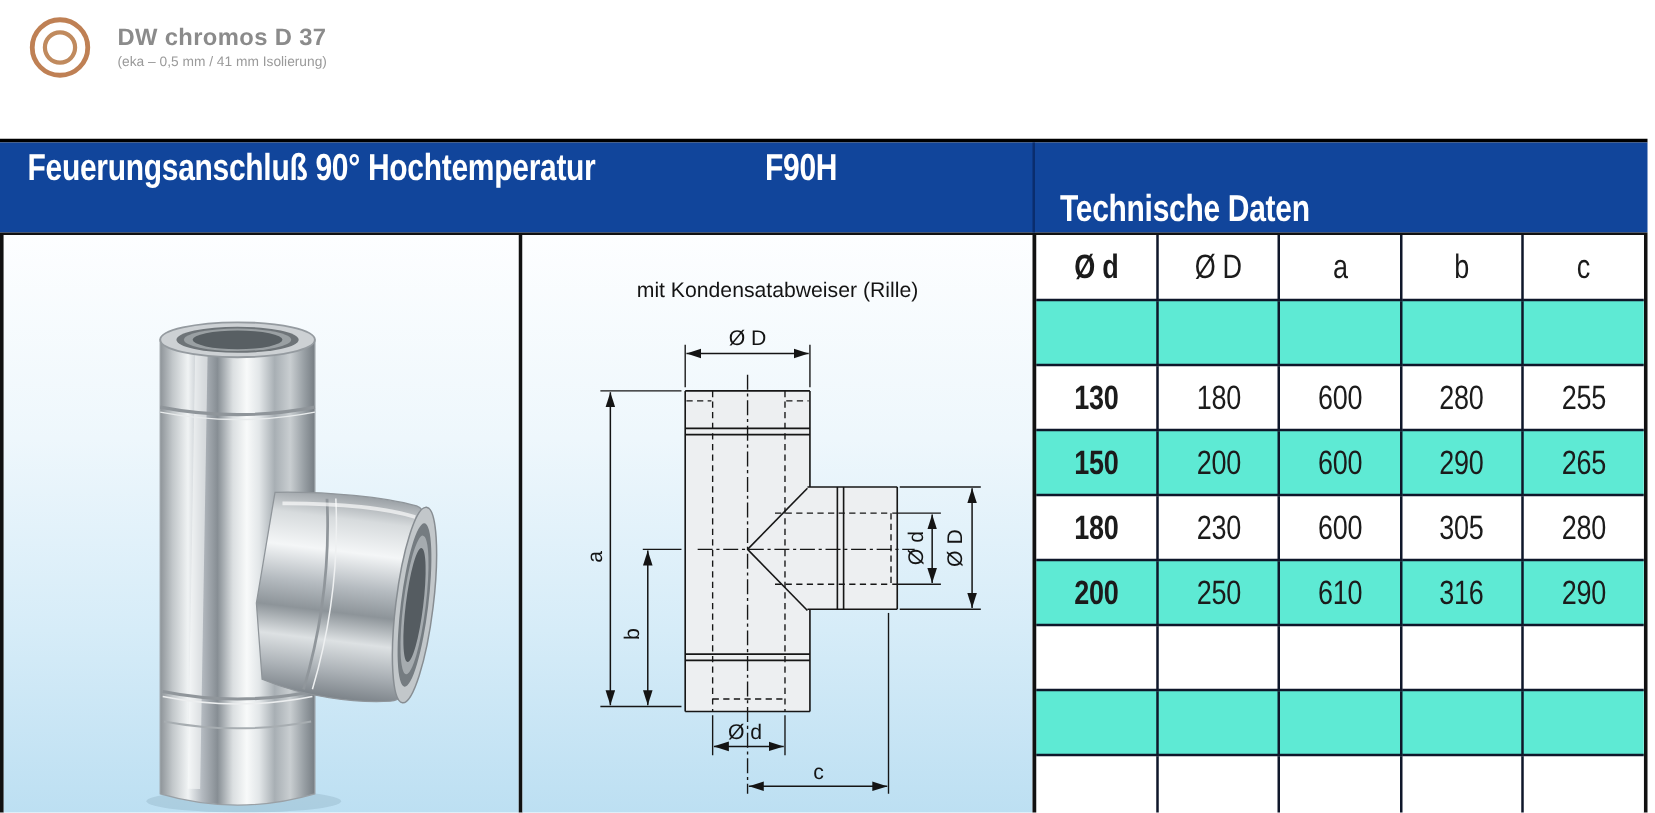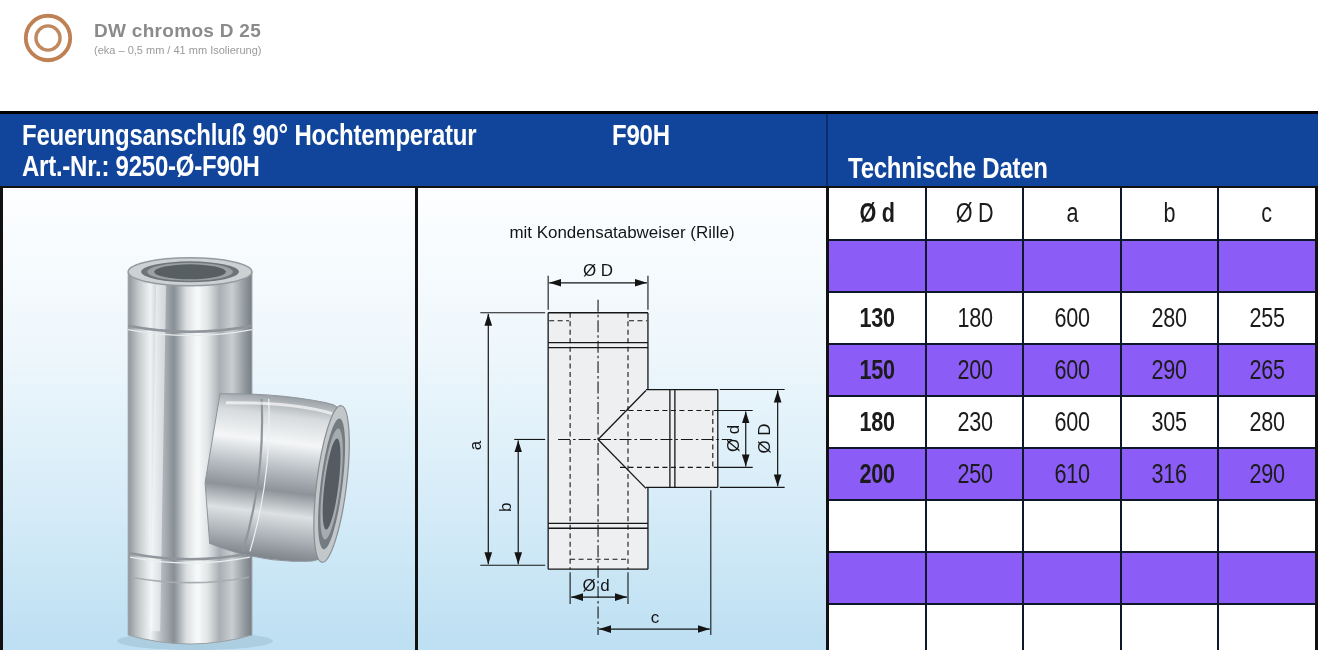--- a/index.html
+++ b/index.html
@@ -42,49 +42,46 @@
   .table-panel   { flex: 1; background: #fff; }
 
   table { width: 100%; height: 100%; border-collapse: collapse; table-layout: fixed; }
   th, td { border: 2px solid #0f172a; text-align: center; vertical-align: middle; padding: 0; }
   th:first-child, td:first-child { border-left: none; }
   th:last-child,  td:last-child  { border-right: none; }
   thead th { border-top: none; background: #fff; font-weight: normal; }
   tr { height: 52px; }
   th .cndc, td .cndc { font-size: 27px; }
   .b { font-weight: bold; }
-  tr.alt { background: #8b5cf6; }
+  tr.alt { background: #5eead4; }
 
   svg { font-family: "Liberation Sans", sans-serif; }
   .drawing-svg text { font-size: 17px; fill: #141414; }
 </style>
 </head>
 <body>
 
 <div class="logo">
   <svg class="logo-rings" viewBox="0 0 58 58">
     <circle cx="29" cy="29" r="23" fill="none" stroke="#bf8054" stroke-width="4"></circle>
     <circle cx="29" cy="29" r="12.5" fill="none" stroke="#c08a5e" stroke-width="3.5"></circle>
   </svg>
   <div class="logo-text">
-    <div class="logo-title">DW chromos D 25</div>
+    <div class="logo-title">DW chromos D 37</div>
     <div class="logo-sub">(eka – 0,5 mm / 41 mm Isolierung)</div>
   </div>
 </div>
 
 <div class="main">
   <div class="top-rule"></div>
 
   <div class="header-bar">
     <div class="header-left">
       <div class="hl">
         <span class="cnd">Feuerungsanschluß 90° Hochtemperatur</span><span class="cnd code-gap">F90H</span>
-      </div>
-      <div class="hl">
-        <span class="cnd">Art.-Nr.: 9250-Ø-F90H</span>
       </div>
     </div>
     <div class="header-seam"></div>
     <div class="header-right">
       <span class="hl cnd">Technische Daten</span>
     </div>
   </div>
 
   <div class="content">
 

